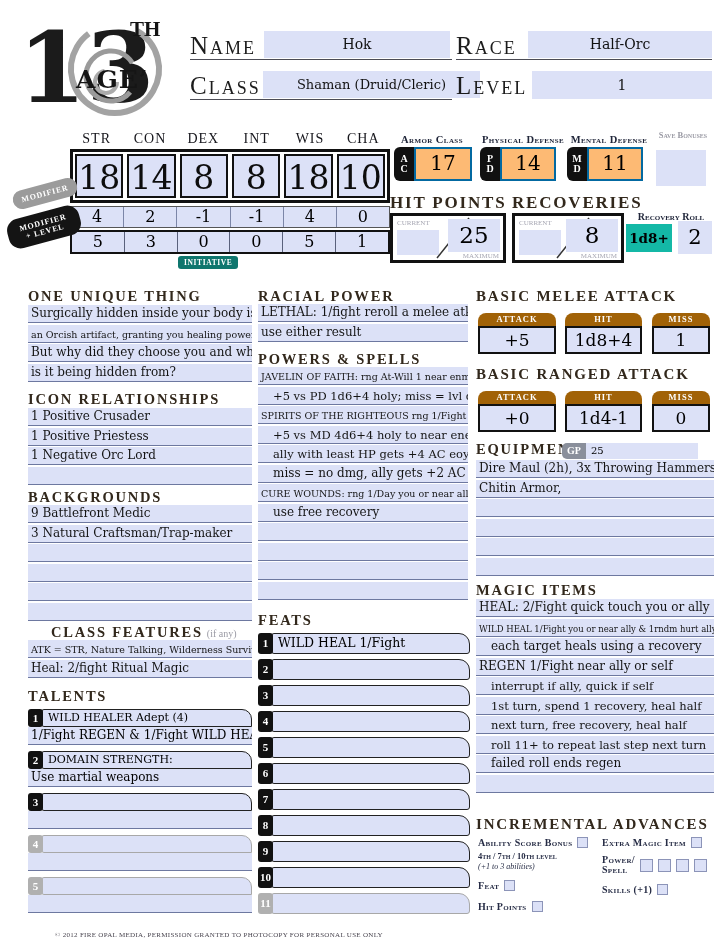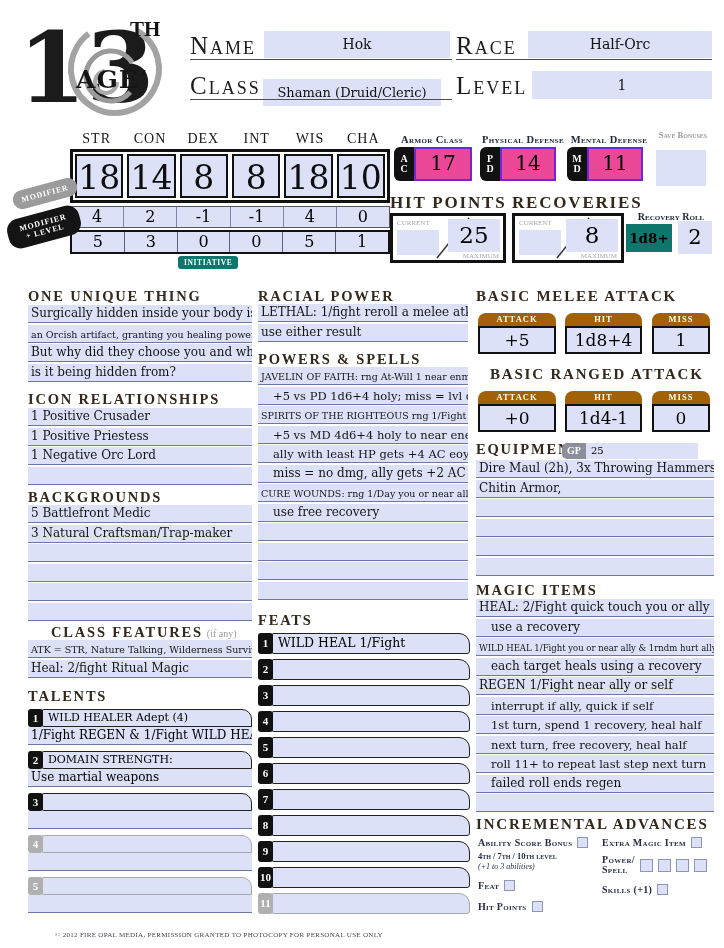--- a/index.html
+++ b/index.html
@@ -50,35 +50,35 @@
           font-size:8px; font-weight:bold; letter-spacing:.8px; border-radius:12px; }
   .init-tag { position:absolute; background:#0f766e; color:#fff; font-size:7.5px; font-weight:bold;
               letter-spacing:.6px; padding:2px 6px; border-radius:3px; text-transform:uppercase; }
 
   
   .def-label { position:absolute; text-align:center; }
   .def-unit { position:absolute; top:147px; height:34px; display:flex; }
   .def-abbr { width:20px; background:#111; color:#fff; border-radius:6px 0 0 6px; display:flex;
               flex-direction:column; justify-content:center; align-items:center;
               font-size:10px; font-weight:bold; line-height:10px; }
-  .def-val { border:2px solid #6d28d9; background:#ec4899; text-align:center;
+  .def-val { border:2px solid #0369a1; background:#fdba74; text-align:center;
              font-family:"DejaVu Serif", serif; font-size:20px; line-height:29px; }
   .plain-box { position:absolute; background:#dce1f7; }
 
   
   .pool-title { position:absolute; text-align:center; font-size:17px; }
   .pool-box { position:absolute; height:50px; border:3px solid #111; background:#fff; }
   .pool-cur-label { position:absolute; left:4px; top:1px; font-variant:small-caps; font-size:9.5px; color:#a7a7b3; }
   .pool-cur { position:absolute; left:4px; bottom:5px; width:42px; height:25px; background:#dce1f7; }
   .pool-max { position:absolute; right:3px; top:3px; width:52px; height:33px; background:#dce1f7;
               text-align:center; font-family:"DejaVu Serif", serif; font-size:23px; line-height:33px; }
   .pool-max-label { position:absolute; right:4px; bottom:0px; font-variant:small-caps; font-size:9.5px; color:#a7a7b3; }
   .rr-label { position:absolute; text-align:center; font-variant:small-caps; font-weight:bold;
               font-size:10px; line-height:10px; color:#20263a; }
-  .rr-die { position:absolute; background:#0f766e; text-align:center; font-family:"DejaVu Serif", serif;
+  .rr-die { position:absolute; background:#14b8a6; text-align:center; font-family:"DejaVu Serif", serif;
             font-weight:bold; font-size:13.5px; }
   .rr-bonus { position:absolute; background:#dce1f7; text-align:center; font-family:"DejaVu Serif", serif;
               font-size:21px; }
 
   
   .atk-box { position:absolute; }
   .atk-tab { background:#a16207; color:#fff; border-radius:8px 8px 0 0; text-align:center;
              font-size:8.5px; font-weight:bold; letter-spacing:1px; height:13px; line-height:13px; }
   .atk-val { border:2px solid #111; background:#dce1f7; text-align:center;
              font-family:"DejaVu Serif", serif; font-size:17px; height:28px; line-height:24px; }
@@ -141,21 +141,21 @@
 
   <div class="hdr-label" style="left:190px; top:32px;">Name</div>
   <div class="hdr-field" style="left:264px; top:31px; width:186px; height:27px; line-height:27px;">Hok</div>
   <div class="hdr-line" style="left:190px; top:59px; width:262px;"></div>
 
   <div class="hdr-label" style="left:456px; top:32px;">Race</div>
   <div class="hdr-field" style="left:528px; top:31px; width:184px; height:27px; line-height:27px;">Half-Orc</div>
   <div class="hdr-line" style="left:456px; top:59px; width:256px;"></div>
 
   <div class="hdr-label" style="left:190px; top:72px;">Class</div>
-  <div class="hdr-field" style="left:263px; top:71px; width:178px; height:27px; line-height:27px; font-size:13px;margin-top:8px;">Shaman (Druid/Cleric)</div>
+  <div class="hdr-field" style="left:263px; top:71px; width:217px; height:27px; line-height:27px; font-size:13px;">Shaman (Druid/Cleric)</div>
   <div class="hdr-line" style="left:190px; top:99px; width:262px;"></div>
 
   <div class="hdr-label" style="left:456px; top:72px;">Level</div>
   <div class="hdr-field" style="left:532px; top:71px; width:180px; height:28px; line-height:28px;">1</div>
 
   <div class="ab-headrow" id="ab-headers">
       <div class="ab-h">STR</div>
       <div class="ab-h">CON</div>
       <div class="ab-h">DEX</div>
       <div class="ab-h">INT</div>
@@ -260,21 +260,21 @@
   <div class="abs fancy" style="left:28px; top:391px;">Icon Relationships</div>
   <div class="lines" style="left:28px; top:408px; width:224px;">
       <div class="fline">1 Positive Crusader</div>
       <div class="fline">1 Positive Priestess</div>
       <div class="fline">1 Negative Orc Lord</div>
       <div class="fline"></div>
     </div>
 
   <div class="abs fancy" style="left:28px; top:489px;">Backgrounds</div>
   <div class="lines" style="left:28px; top:505px; width:224px;">
-      <div class="fline">5 Battlefront Medic</div>
+      <div class="fline">9 Battlefront Medic</div>
       <div class="fline">3 Natural Craftsman/Trap-maker</div>
       <div class="fline"></div>
       <div class="fline"></div>
       <div class="fline"></div>
       <div class="fline"></div>
     </div>
 
   <div class="abs" style="left:28px; top:623px;margin-left:23px;">
     <span class="fancy">Class Features</span>
     <span style="font-size:10px; color:#9a9aa4;">(if any)</span>
@@ -400,21 +400,21 @@
   </div>
   <div class="atk-box" style="left:565px; top:313px; width:77px;">
     <div class="atk-tab" style="text-transform:uppercase;">Hit</div>
     <div class="atk-val">1d8+4</div>
   </div>
   <div class="atk-box" style="left:652px; top:313px; width:58px;">
     <div class="atk-tab" style="text-transform:uppercase;">Miss</div>
     <div class="atk-val">1</div>
   </div>
 
-  <div class="abs fancy" style="left:476px; top:366px; font-size:15px;margin-left:14px;">Basic Ranged Attack</div>
+  <div class="abs fancy" style="left:476px; top:366px; font-size:15px;">Basic Ranged Attack</div>
   <div class="atk-box" style="left:478px; top:391px; width:78px;">
     <div class="atk-tab" style="text-transform:uppercase;">Attack</div>
     <div class="atk-val">+0</div>
   </div>
   <div class="atk-box" style="left:565px; top:391px; width:77px;">
     <div class="atk-tab" style="text-transform:uppercase;">Hit</div>
     <div class="atk-val">1d4-1</div>
   </div>
   <div class="atk-box" style="left:652px; top:391px; width:58px;">
     <div class="atk-tab" style="text-transform:uppercase;">Miss</div>
@@ -431,21 +431,20 @@
       <div class="fline">Chitin Armor,</div>
       <div class="fline"></div>
       <div class="fline"></div>
       <div class="fline"></div>
       <div class="fline"></div>
     </div>
 
   <div class="abs fancy" style="left:476px; top:582px;">Magic Items</div>
   <div class="lines" style="left:476px; top:599px; width:238px;">
       <div class="fline">HEAL: 2/Fight quick touch you or ally</div>
-      <div class="fline ind">use a recovery</div>
       <div class="fline xs">WILD HEAL 1/Fight you or near ally &amp; 1rndm hurt ally</div>
       <div class="fline ind">each target heals using a recovery</div>
       <div class="fline">REGEN 1/Fight near ally or self</div>
       <div class="fline md ind">interrupt if ally, quick if self</div>
       <div class="fline md ind">1st turn, spend 1 recovery, heal half</div>
       <div class="fline md ind">next turn, free recovery, heal half</div>
       <div class="fline md ind">roll 11+ to repeat last step next turn</div>
       <div class="fline ind">failed roll ends regen</div>
       <div class="fline"></div>
     </div>

